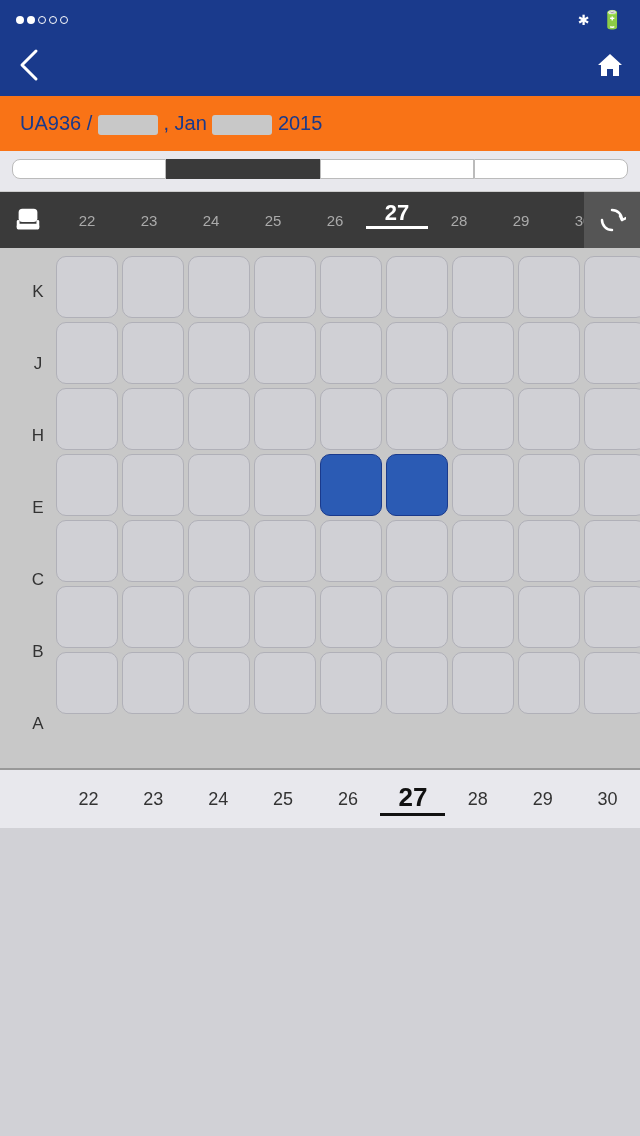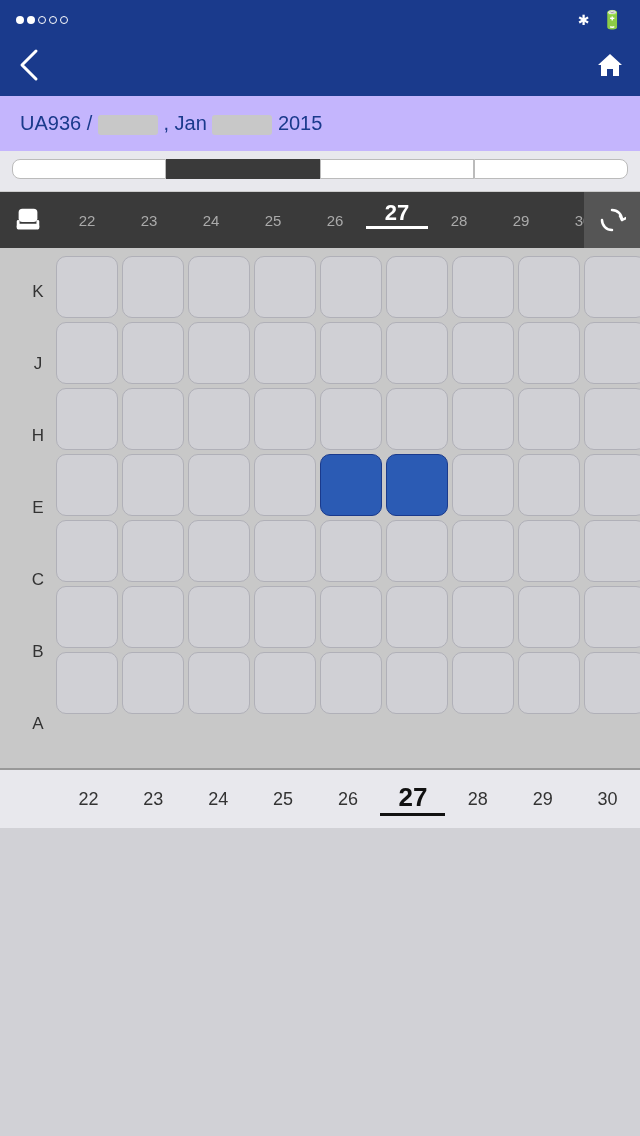--- a/index.html
+++ b/index.html
@@ -56,21 +56,21 @@
     .nav-home {
       color: white;
       font-size: 22px;
       cursor: pointer;
       width: 40px;
       text-align: right;
     }
 
     
     .flight-info {
-      background: #c4b5fd;
+      background: #f97316;
       padding: 16px 20px 12px;
     }
     .flight-number {
       color: #1a3a8c;
       font-size: 20px;
       font-weight: 400;
       margin-bottom: 4px;
     }
     .flight-route {
       color: #1a3a8c;

